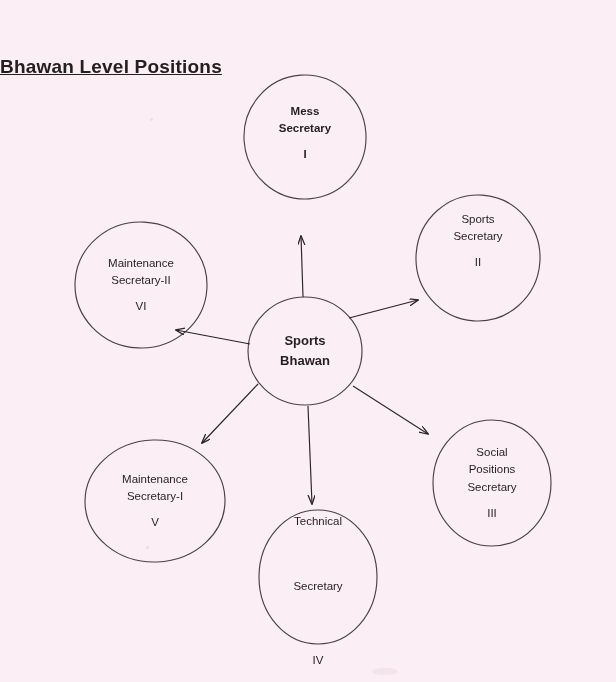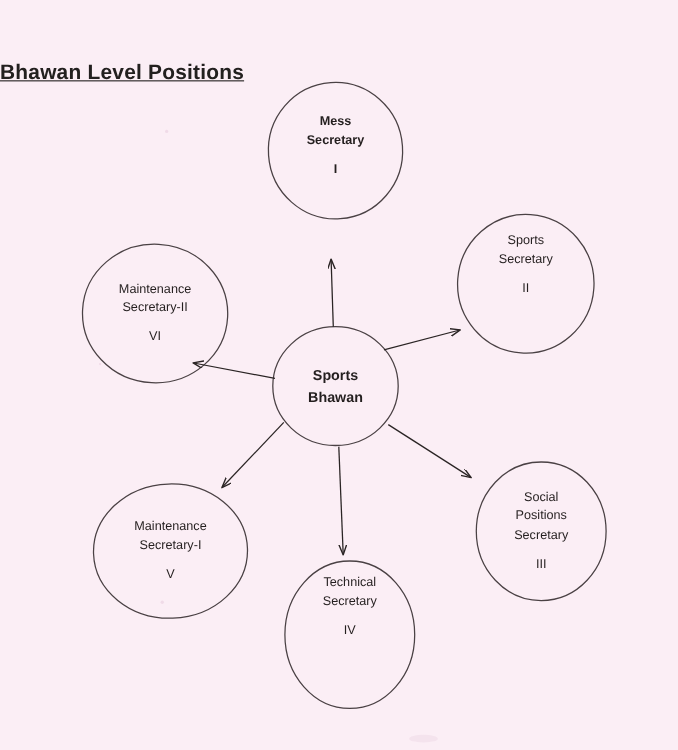--- a/index.html
+++ b/index.html
@@ -117,21 +117,21 @@
   <span class="rank">II</span>
 </div>
 
 <div class="node" style="left:433px;top:420px;width:118px;height:126px;">
   <span class="line">Social</span>
   <span class="line">Positions</span>
   <span class="line">Secretary</span>
   <span class="rank">III</span>
 </div>
 
-<div class="node" style="left:259px;top:485px;width:118px;height:134px;">
+<div class="node" style="left:259px;top:524px;width:118px;height:134px;gap:48px;">
   <span class="line">Technical</span>
   <span class="line">Secretary</span>
   <span class="rank">IV</span>
 </div>
 
 <div class="node" style="left:85px;top:440px;width:140px;height:122px;">
   <span class="line">Maintenance</span>
   <span class="line">Secretary-I</span>
   <span class="rank">V</span>
 </div>

